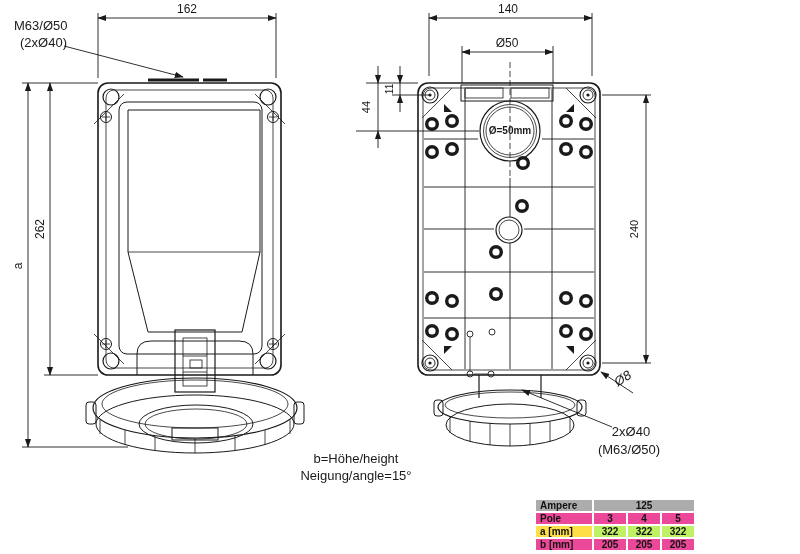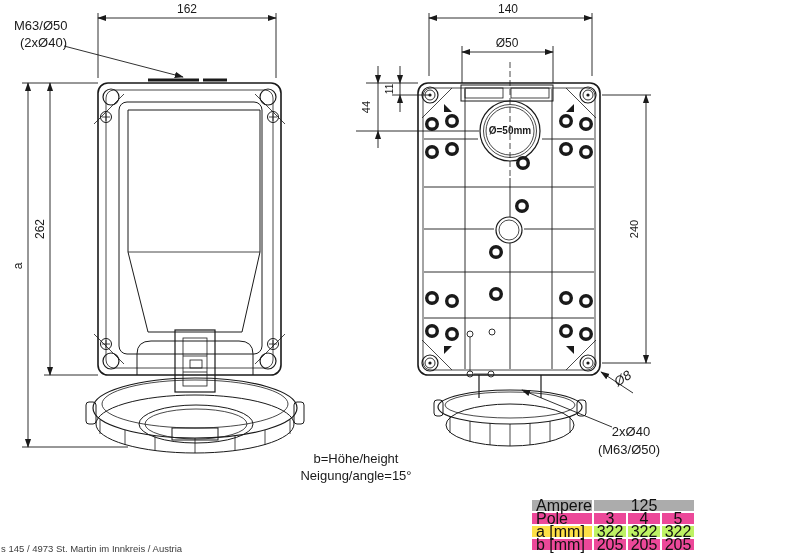--- a/index.html
+++ b/index.html
@@ -11,21 +11,21 @@
   .dim{stroke:#1a1a1a;stroke-width:.9;fill:none;}
   .donut{stroke:#1a1a1a;stroke-width:3.4;fill:none;}
   .txt{font-family:"Liberation Sans",sans-serif;fill:#1a1a1a;}
   .t13{font-size:13px}.t12{font-size:12px}.t11{font-size:11px}.t10{font-size:10px}
   .bold{font-weight:bold}
   .ital{font-style:italic}
   .mid{text-anchor:middle}
   .dash{stroke-dasharray:6 3;}
   
   .spec-table{position:absolute;right:4px;bottom:2px;border-collapse:separate;border-spacing:2px;
-              background:#fff;font-size:16px;font-weight:normal;color:#111;}
+              background:#fff;font-size:10px;font-weight:bold;color:#111;}
   .spec-table td{height:11px;line-height:11px;vertical-align:middle;}
   .spec-table .lbl{width:52px;padding:0 0 0 4px;text-align:left;}
   .spec-table .val{width:32px;padding:0;text-align:center;}
   .row-g td{background:#acacac;}
   .row-l td{background:#ec4899;}
   .row-a .lbl{background:#fde047;}
   .row-a .val{background:#bef264;}
   .footer-note{position:absolute;left:1px;bottom:0px;font-size:9.5px;color:#3c3c3c;white-space:nowrap;}
 </style>
 </head>
@@ -313,14 +313,13 @@
   </tr>
   <tr class="row-l">
     <td class="lbl">b [mm]</td>
     <td class="val">205</td>
     <td class="val">205</td>
     <td class="val">205</td>
   </tr>
 </tbody>
     </table>
 
-<div class="footer-note">s 145 / 4973 St. Martin im Innkreis / Austria</div>
 </div>
 
 </body></html>

